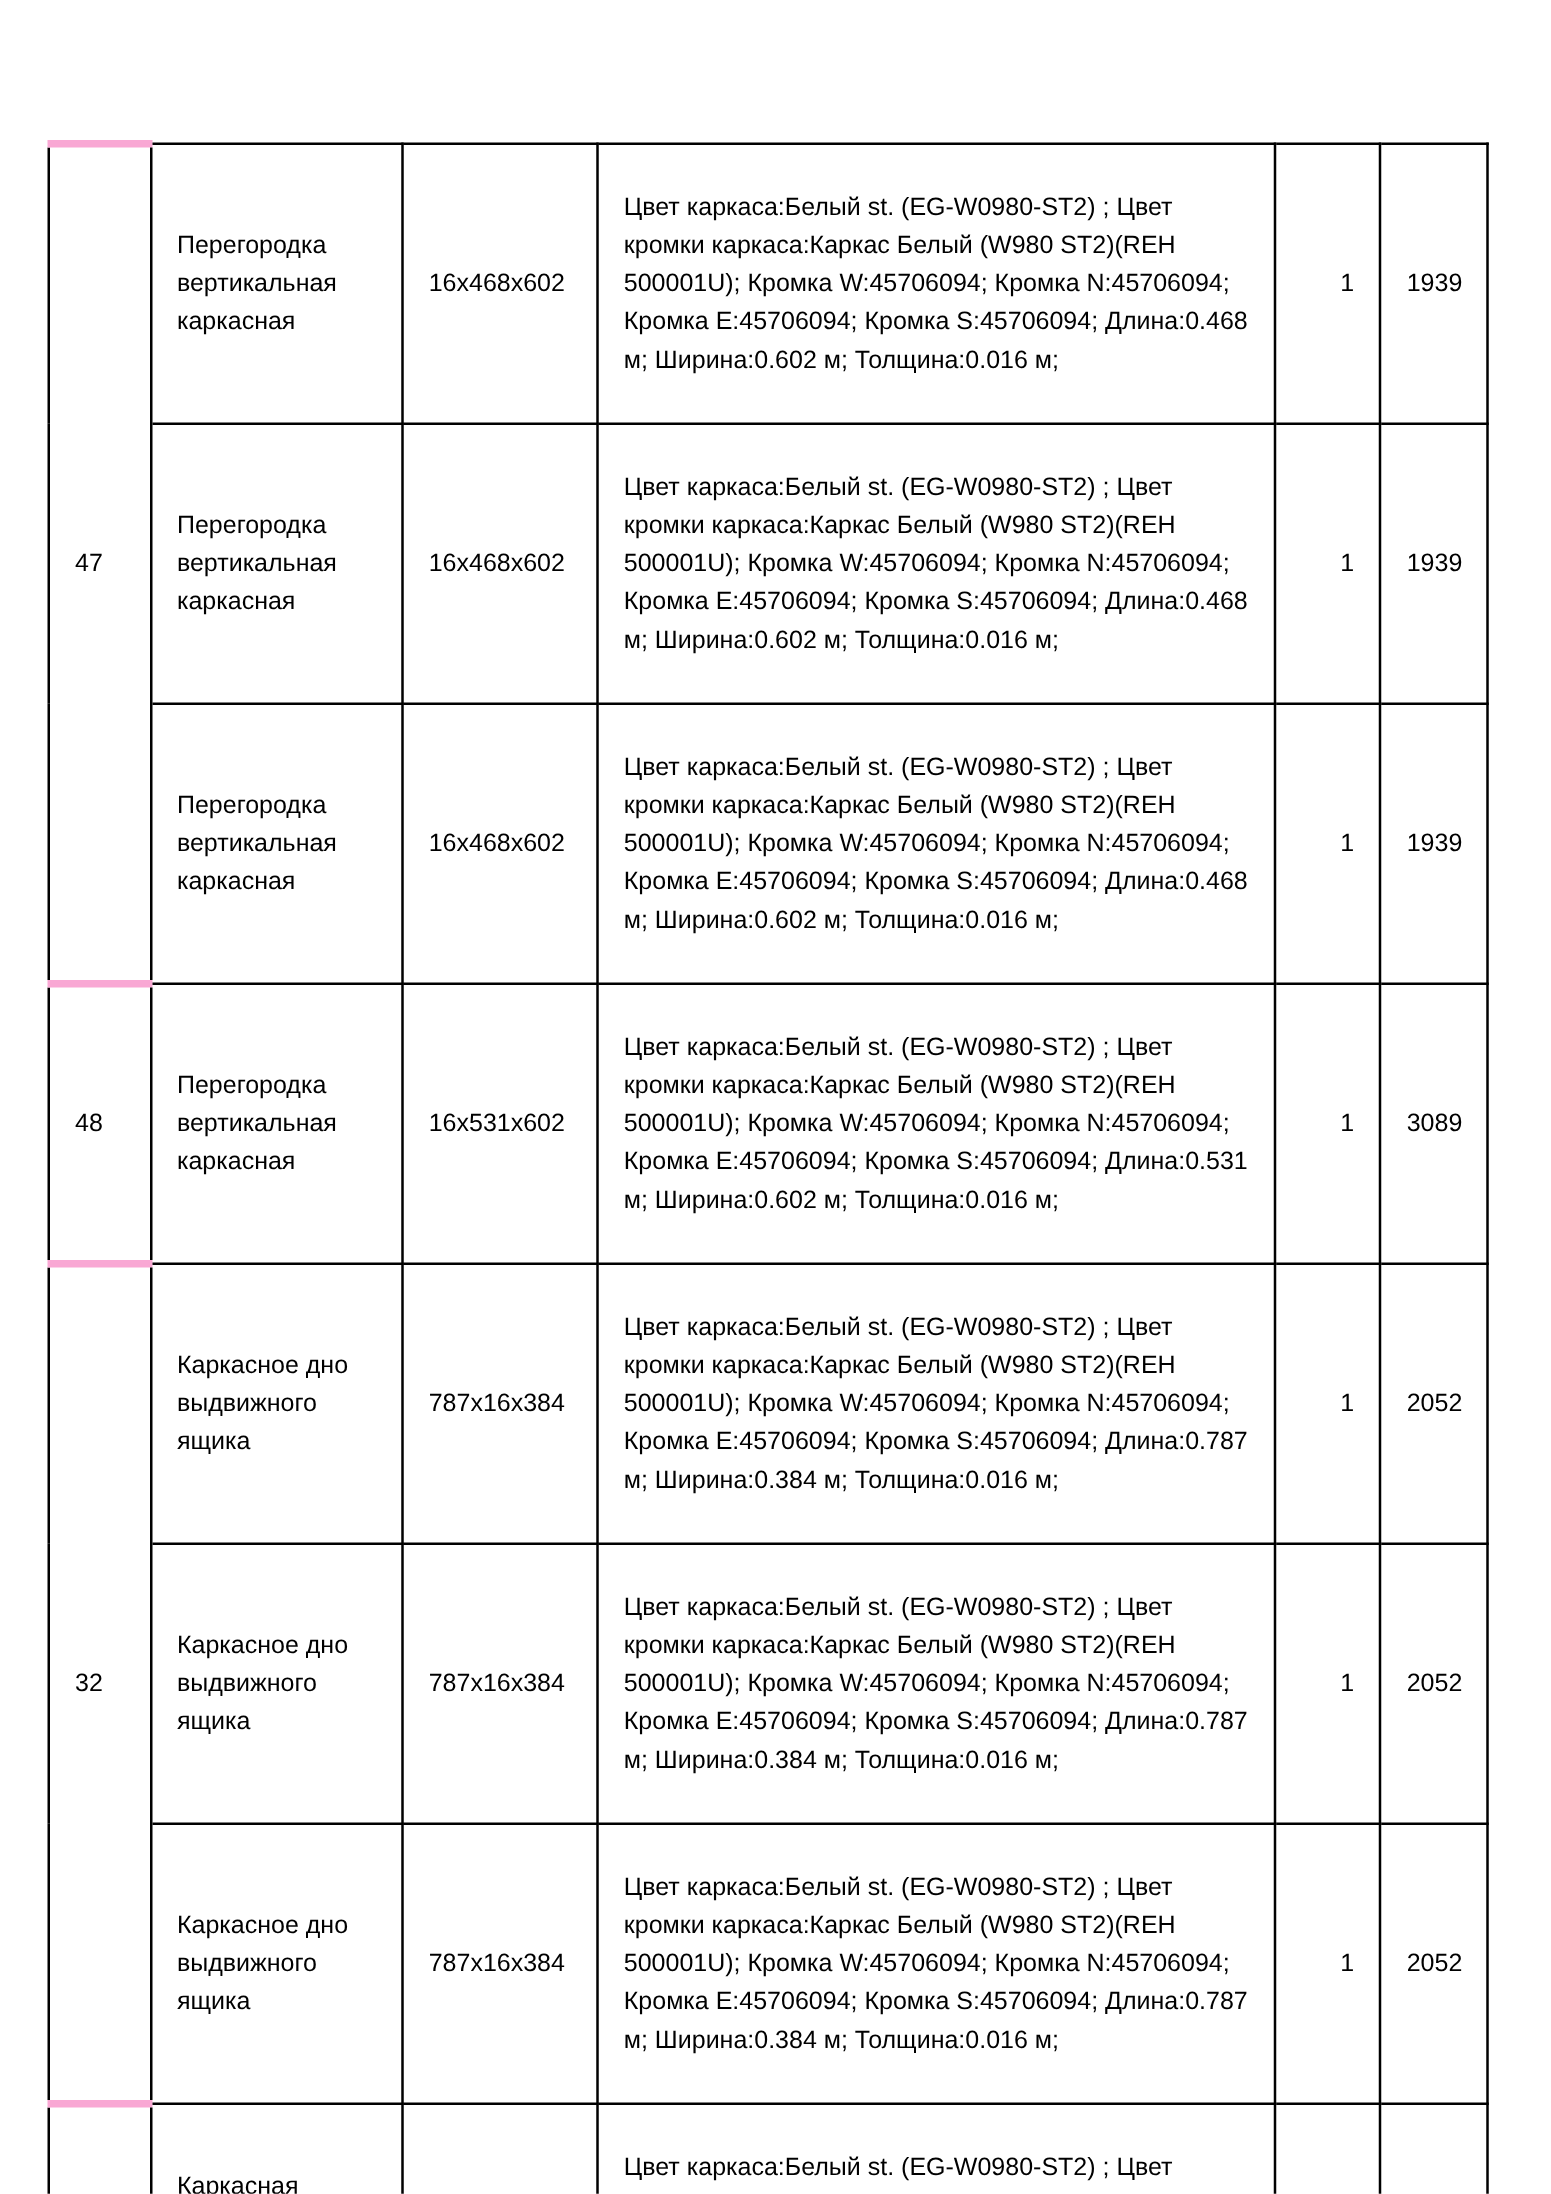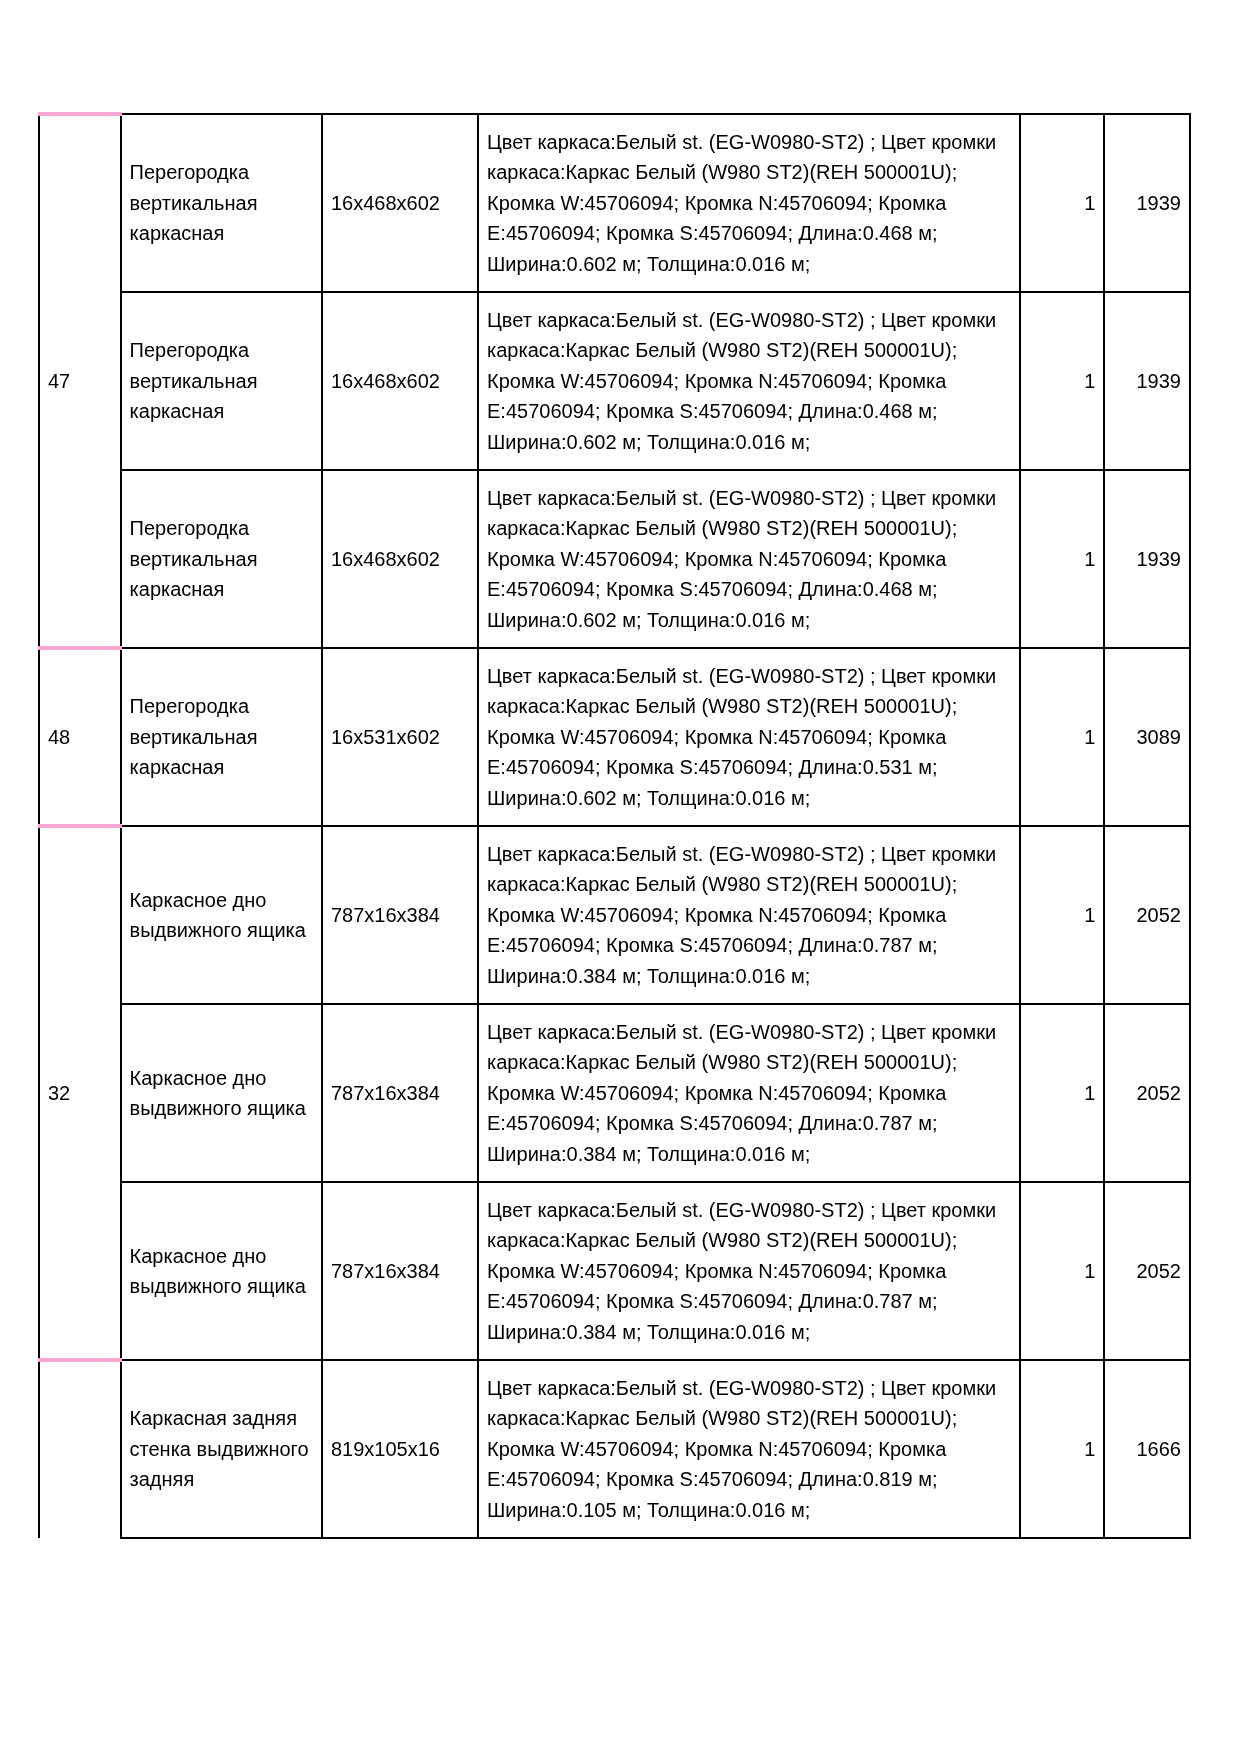--- a/index.html
+++ b/index.html
@@ -1,20 +1,20 @@
 <!DOCTYPE html>
 <html><head>
 <meta charset="utf-8">
 <style>
   html, body { margin: 0; padding: 0; background: #ffffff; }
   body { width: 1241px; height: 1755px; position: relative; font-family: "Liberation Sans", sans-serif; color: #000; }
   #sheet { position: absolute; left: 38px; top: 112px; border-collapse: collapse; table-layout: fixed; width: 1153px; }
-  #sheet td { border: 2px solid #000; font-size: 20px; line-height: 30.5px; vertical-align: middle; padding: 0 8px; height: 178px; box-sizing: border-box; }
+  #sheet td { border: 2px solid #000; font-size: 20px; line-height: 30.5px; vertical-align: middle; padding: 0 20px; height: 224px; box-sizing: border-box; }
   #sheet td.num { border-bottom: none; border-top: none; }
-  #sheet td.num.first { border-top: 4px solid #f9a8d4; }
+  #sheet td.num.first { border-top: 6px solid #f9a8d4; }
   #sheet td.num.last { border-bottom: 2px solid #000; }
   #sheet td.qty, #sheet td.price { text-align: right; }
   .c1 { width: 81px; } .c2 { width: 200px; } .c3 { width: 155px; } .c4 { width: 538px; } .c5 { width: 84px; } .c6 { width: 85px; }
   #sheet tr.open-bottom td.num { border-bottom: none; }
 </style>
 </head>
 <body>
 
 <table id="sheet">
   <colgroup>

